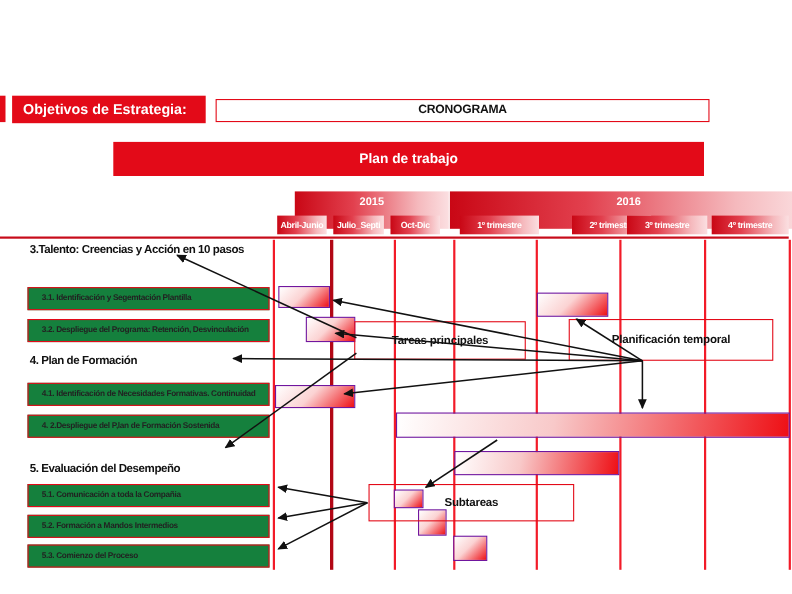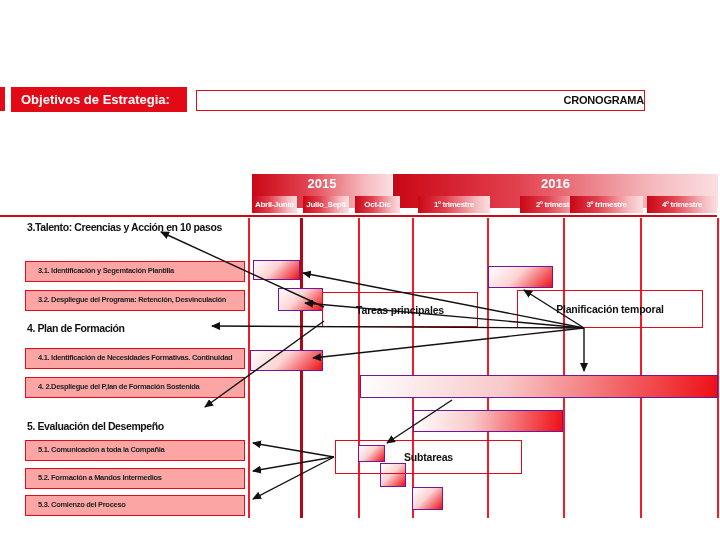--- a/index.html
+++ b/index.html
@@ -7,54 +7,55 @@
          font-family:"Liberation Sans",sans-serif;}
   .abs{position:absolute;}
   #page-title{left:18px;top:22px;color:#e30a18;font-size:12.5px;font-weight:bold;
               letter-spacing:-0.4px;white-space:nowrap;}
   #edge-tab{left:0;top:87px;width:5px;height:24px;background:#e30a18;}
   #objectives-box{left:11px;top:87px;width:176px;height:25px;background:#e30a18;
                   color:#fff;font-size:13px;font-weight:bold;line-height:25px;
                   padding-left:10px;box-sizing:border-box;white-space:nowrap;}
   #cronograma-box{left:196px;top:90px;width:449px;height:21px;background:#fff;
                   border:1.5px solid #e30a18;box-sizing:border-box;color:#111;
-                  font-size:11px;font-weight:bold;text-align:right;line-height:18px;
+                  font-size:11px;font-weight:bold;text-align:center;line-height:18px;
                   letter-spacing:-0.2px;}
   #plan-banner{left:103px;top:129px;width:537px;height:31px;background:#e30a18;
                color:#fff;font-size:12.5px;font-weight:bold;text-align:center;
                line-height:31px;}
   .year-cell,.quarter-cell{position:absolute;color:#fff;font-weight:bold;text-align:center;
       background:linear-gradient(90deg,#c90715 0%,#e2404e 38%,#f5b9bd 80%,#fbdfe1 100%);
       white-space:nowrap;overflow:hidden;}
-  .year-cell{top:174px;height:34px;font-size:13px;line-height:19px;}
+  .year-cell{top:174px;height:34px;font-size:10px;line-height:19px;margin-left:16px;}
   .quarter-cell{top:196px;height:17px;font-size:8px;line-height:17px;letter-spacing:-0.3px;}
   #header-rule{left:0;top:215px;width:717px;height:2px;background:#c70b19;}
   .gridline{position:absolute;top:218px;height:300px;width:1.5px;background:#f21b28;}
   .gridline.dark{width:2.5px;background:#b20715;}
   .section-heading{position:absolute;left:7px;color:#111;font-size:10.5px;font-weight:bold;
                    letter-spacing:-0.4px;white-space:nowrap;margin-left:20px;}
-  .task-box{position:absolute;left:25px;width:220px;height:21px;background:#fca5a5;
+  .task-box{position:absolute;left:25px;width:220px;height:21px;background:#15803d;
             border:1.5px solid #e30a18;box-sizing:border-box;color:#222;
             font-size:7.5px;font-weight:bold;letter-spacing:-0.3px;line-height:18px;
             padding-left:12px;white-space:nowrap;overflow:hidden;}
   .gantt-bar{position:absolute;border:1.5px solid #70169e;box-sizing:border-box;
              background:linear-gradient(135deg,#ffffff 0%,#fbd3d3 45%,#ee0f15 100%);}
   .gantt-bar.wide{background:linear-gradient(100deg,#ffffff 0%,#f8c9c9 40%,#ee0f15 100%);}
   .ann-box{position:absolute;border:1.5px solid #e30a18;box-sizing:border-box;
            background:transparent;display:flex;align-items:center;justify-content:center;
            color:#111;font-size:10.5px;font-weight:bold;letter-spacing:-0.2px;}
   #arrow-layer{position:absolute;left:0;top:0;width:720px;height:540px;pointer-events:none;}
 </style>
 </head>
 <body>
 
 <div id="slide">
   <div id="edge-tab" class="abs"></div>
   <div id="objectives-box" class="abs">Objetivos de Estrategia:</div>
   <div id="cronograma-box" class="abs">CRONOGRAMA</div>
+  <div id="plan-banner" class="abs">Plan de trabajo</div>
 
   <div id="year-row">
       <div class="year-cell" style="left: 252px; width: 140px;">2015</div>
       <div class="year-cell" style="left: 393px; width: 325px;">2016</div>
     </div>
   <div id="quarter-row">
       <div class="quarter-cell" style="left: 252px; width: 45px;">Abril-Junio</div>
       <div class="quarter-cell" style="left: 303px; width: 46px;">Julio_Septi</div>
       <div class="quarter-cell" style="left: 355px; width: 45px;">Oct-Dic</div>
       <div class="quarter-cell" style="left: 418px; width: 72px;">1º trimestre</div>

